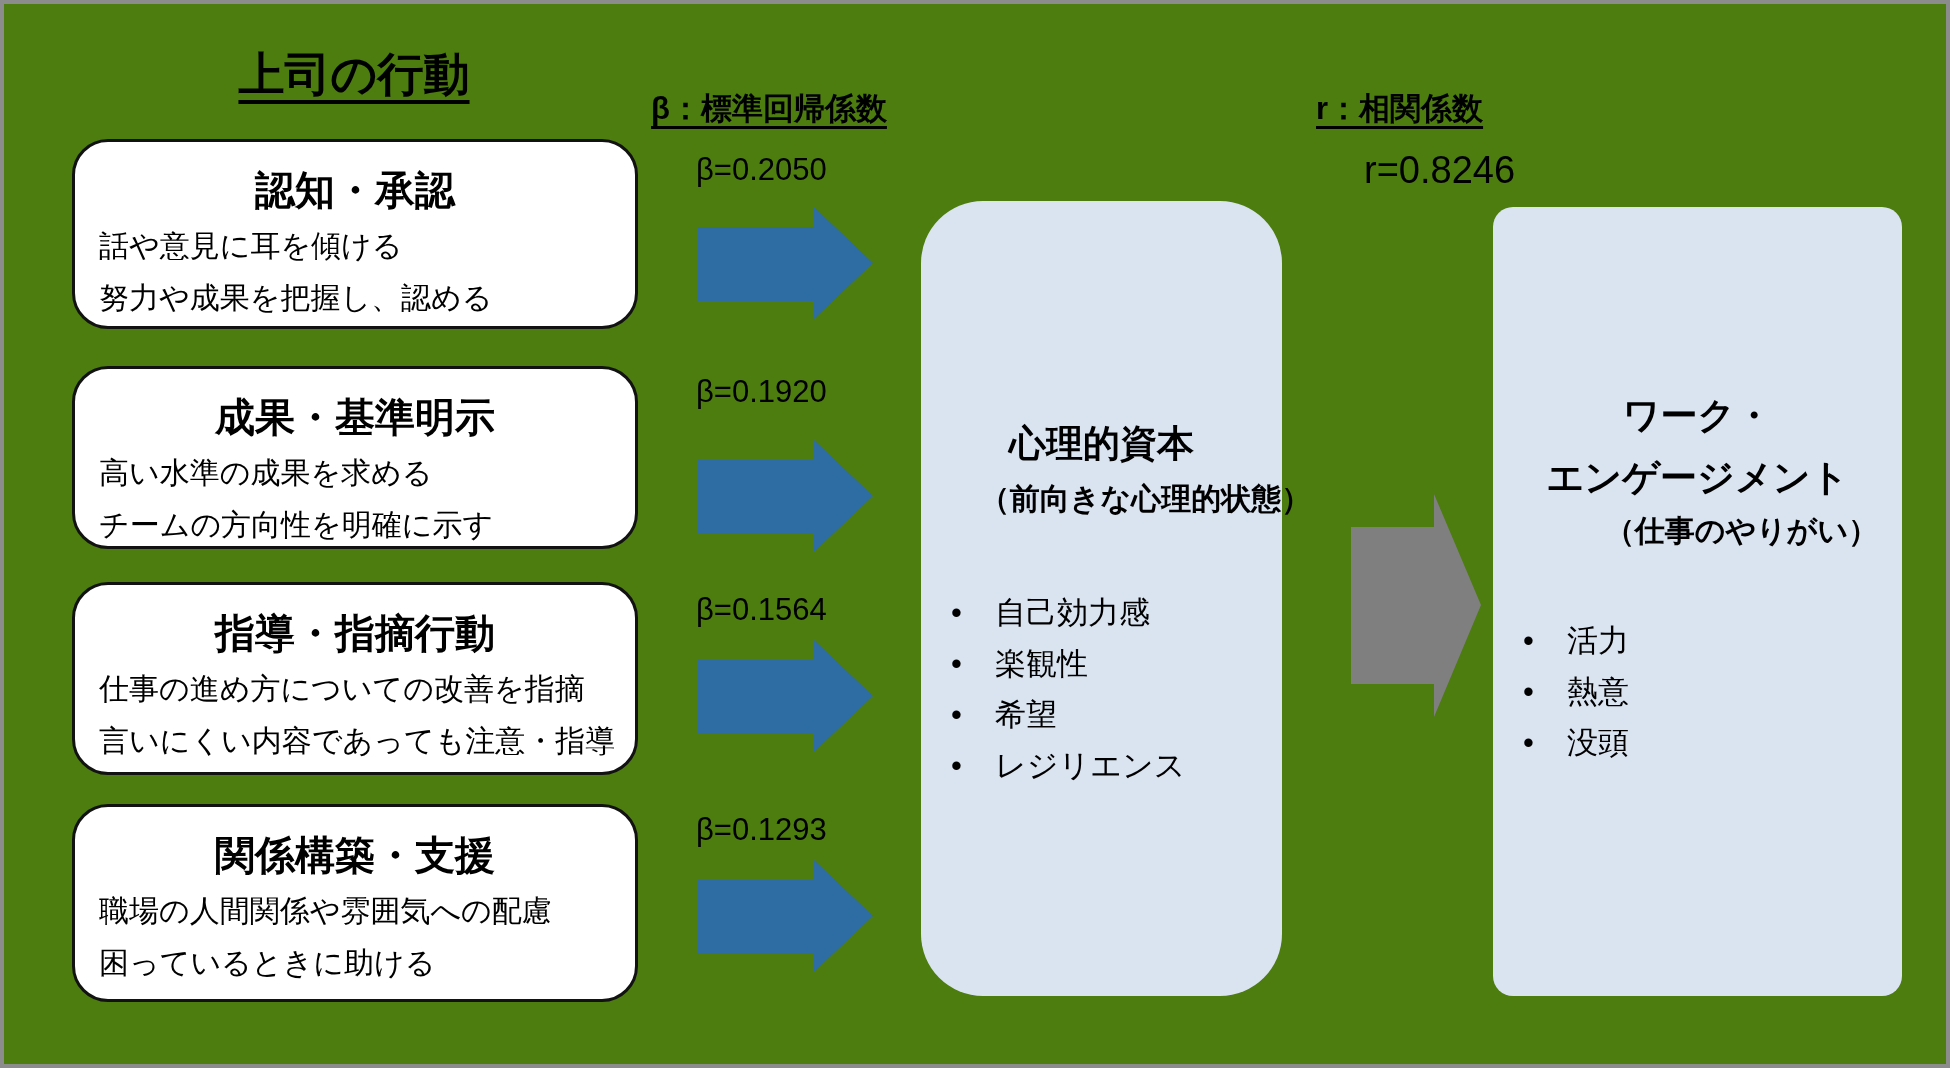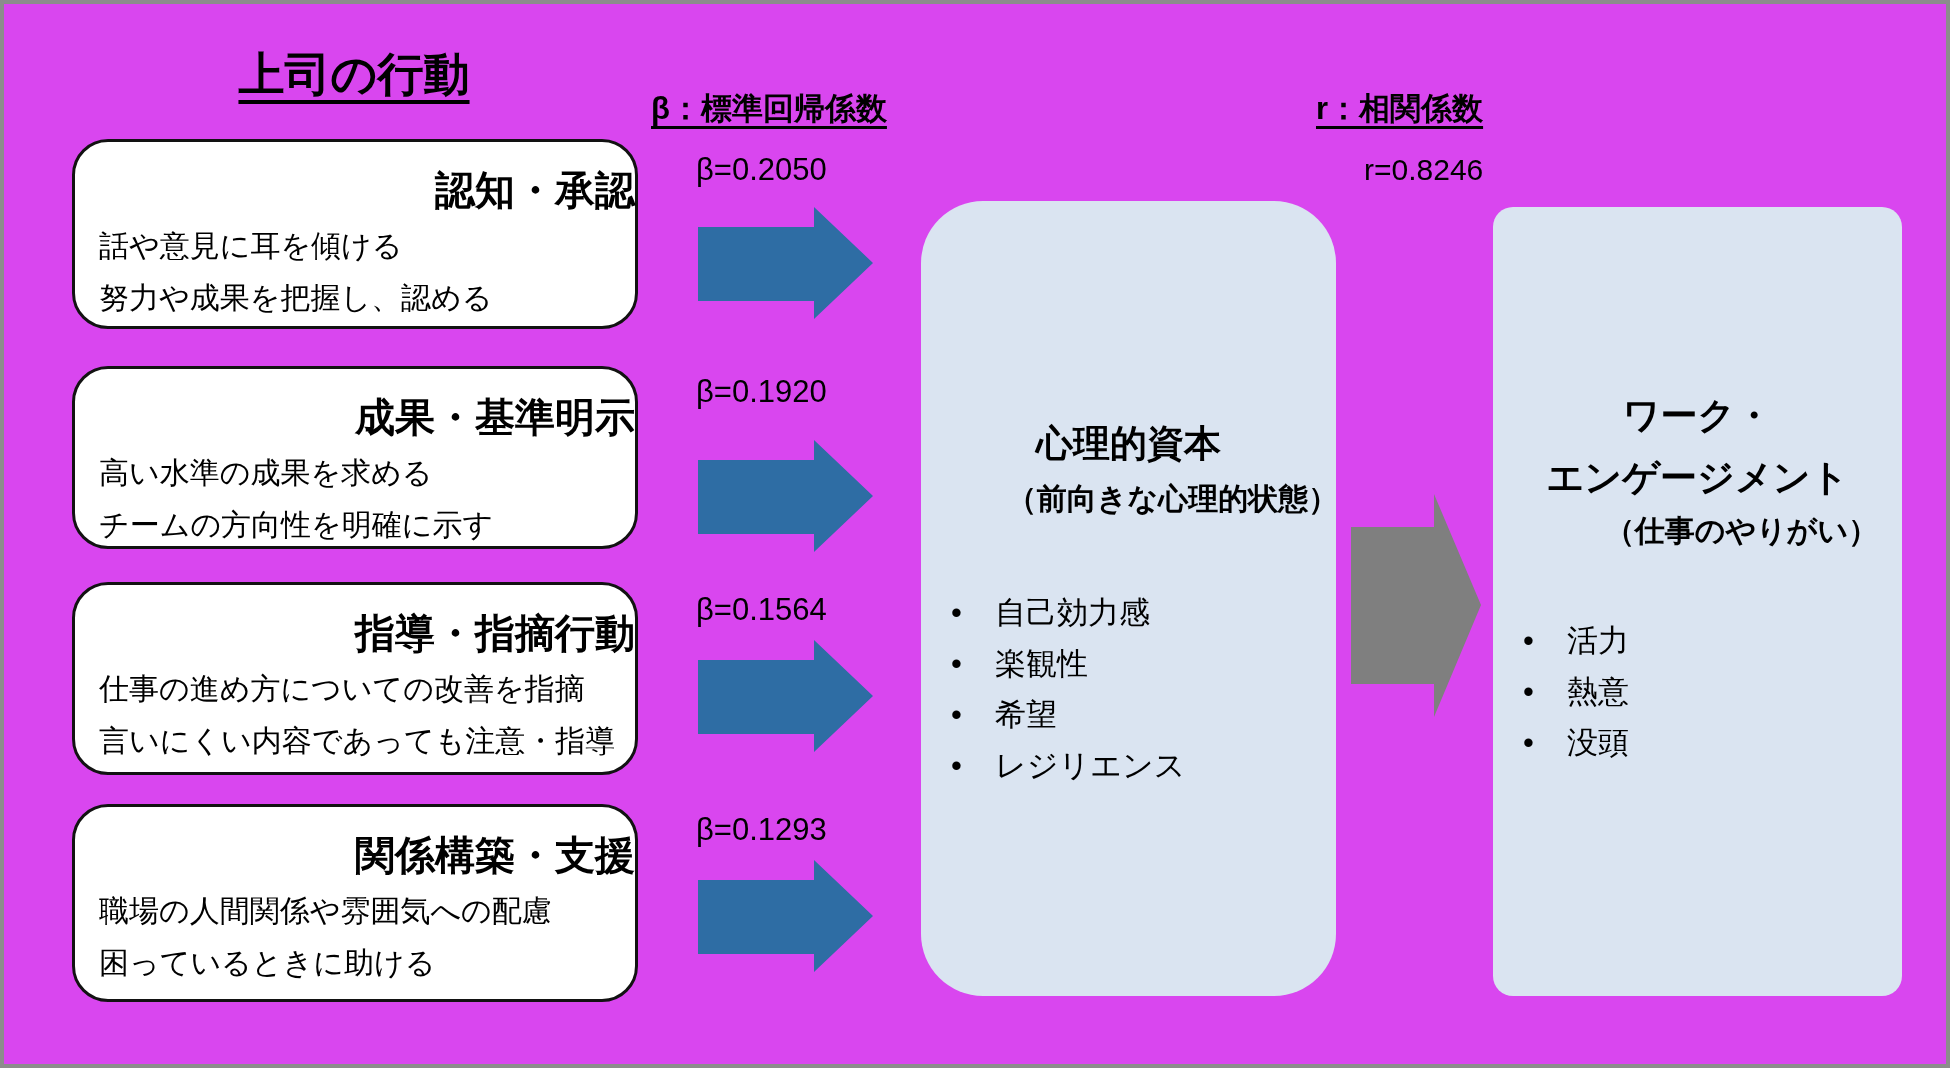--- a/index.html
+++ b/index.html
@@ -1,18 +1,18 @@
 <!DOCTYPE html>
 <html><head>
 <meta charset="utf-8">
 <style>
   html,body{margin:0;padding:0;background:#ffffff;}
   body{font-family:"Liberation Sans","DejaVu Sans",sans-serif;color:#000;}
   #canvas{
-    position:relative;width:1950px;height:1068px;background:#d946ef;
+    position:relative;width:1950px;height:1068px;background:#4d7c0f;
     border:4px solid #8c8c8c;box-sizing:border-box;overflow:hidden;
   }
   .abs{position:absolute;}
   
   .main-title{
     left:200px;top:40px;width:300px;text-align:center;
     font-size:46px;font-weight:bold;
     text-decoration:underline;text-decoration-thickness:4px;text-underline-offset:10px;
   }
   
@@ -26,21 +26,21 @@
   
   .bbox{
     left:68px;width:566px;box-sizing:border-box;
     background:#ffffff;border:3px solid #121212;border-radius:36px;
   }
   .bbox-1{top:135px;height:190px;}
   .bbox-2{top:362px;height:183px;}
   .bbox-3{top:578px;height:193px;}
   .bbox-4{top:800px;height:198px;}
   .bhead{
-    margin-top:24px;text-align:right;
+    margin-top:24px;text-align:center;
     font-size:40px;font-weight:bold;line-height:48px;white-space:nowrap;
   }
   .bbody{
     margin:6px 8px 0 24px;font-size:30px;line-height:52px;white-space:nowrap;
   }
   
   .beta-val{left:692px;font-size:31px;line-height:40px;white-space:nowrap;}
   .beta-1{top:146px;}
   .beta-2{top:368px;}
   .beta-3{top:586px;}
@@ -49,21 +49,21 @@
   .blue-arrow{left:694px;width:175px;height:112px;}
   .arr-1{top:203px;}
   .arr-2{top:436px;}
   .arr-3{top:636px;}
   .arr-4{top:856px;}
   .blue-arrow polygon{fill:#2E6DA4;}
   
   .panel{
     background:#DAE4F1;border-radius:62px;box-sizing:border-box;
   }
-  .panel-mid{left:917px;top:197px;width:415px;height:795px;}
+  .panel-mid{left:917px;top:197px;width:361px;height:795px;}
   .panel-right{left:1489px;top:203px;width:409px;height:789px;border-radius:20px;}
   .panel-title{
     width:100%;text-align:center;font-weight:bold;font-size:37px;line-height:46px;white-space:nowrap;
   }
   .panel-sub{
     width:100%;text-align:center;font-weight:bold;font-size:30px;line-height:42px;white-space:nowrap;padding-left:44px;
   }
   .pc-title{top:220px;}
   .pc-sub{top:277px;}
   .we-title{top:178px;line-height:62px;}
@@ -74,21 +74,21 @@
   .bullet-item{
     display:flex;align-items:center;height:51px;
     font-size:31px;padding-left:30px;white-space:nowrap;
   }
   .bullet-item::before{
     content:"\2022";display:inline-block;width:44px;font-size:31px;
   }
   
   .gray-arrow{left:1347px;top:490px;width:130px;height:223px;}
   .gray-arrow polygon{fill:#7F7F7F;}
-  .r-val{left:1360px;top:146px;font-size:30px;line-height:40px;white-space:nowrap;}
+  .r-val{left:1360px;top:146px;font-size:38px;line-height:40px;white-space:nowrap;}
 </style>
 </head>
 <body>
 
 <div id="canvas">
 
   <div class="abs main-title">上司の行動</div>
 
   <div class="abs legend legend-beta">β：標準回帰係数</div>
   <div class="abs legend legend-r">r：相関係数</div>

